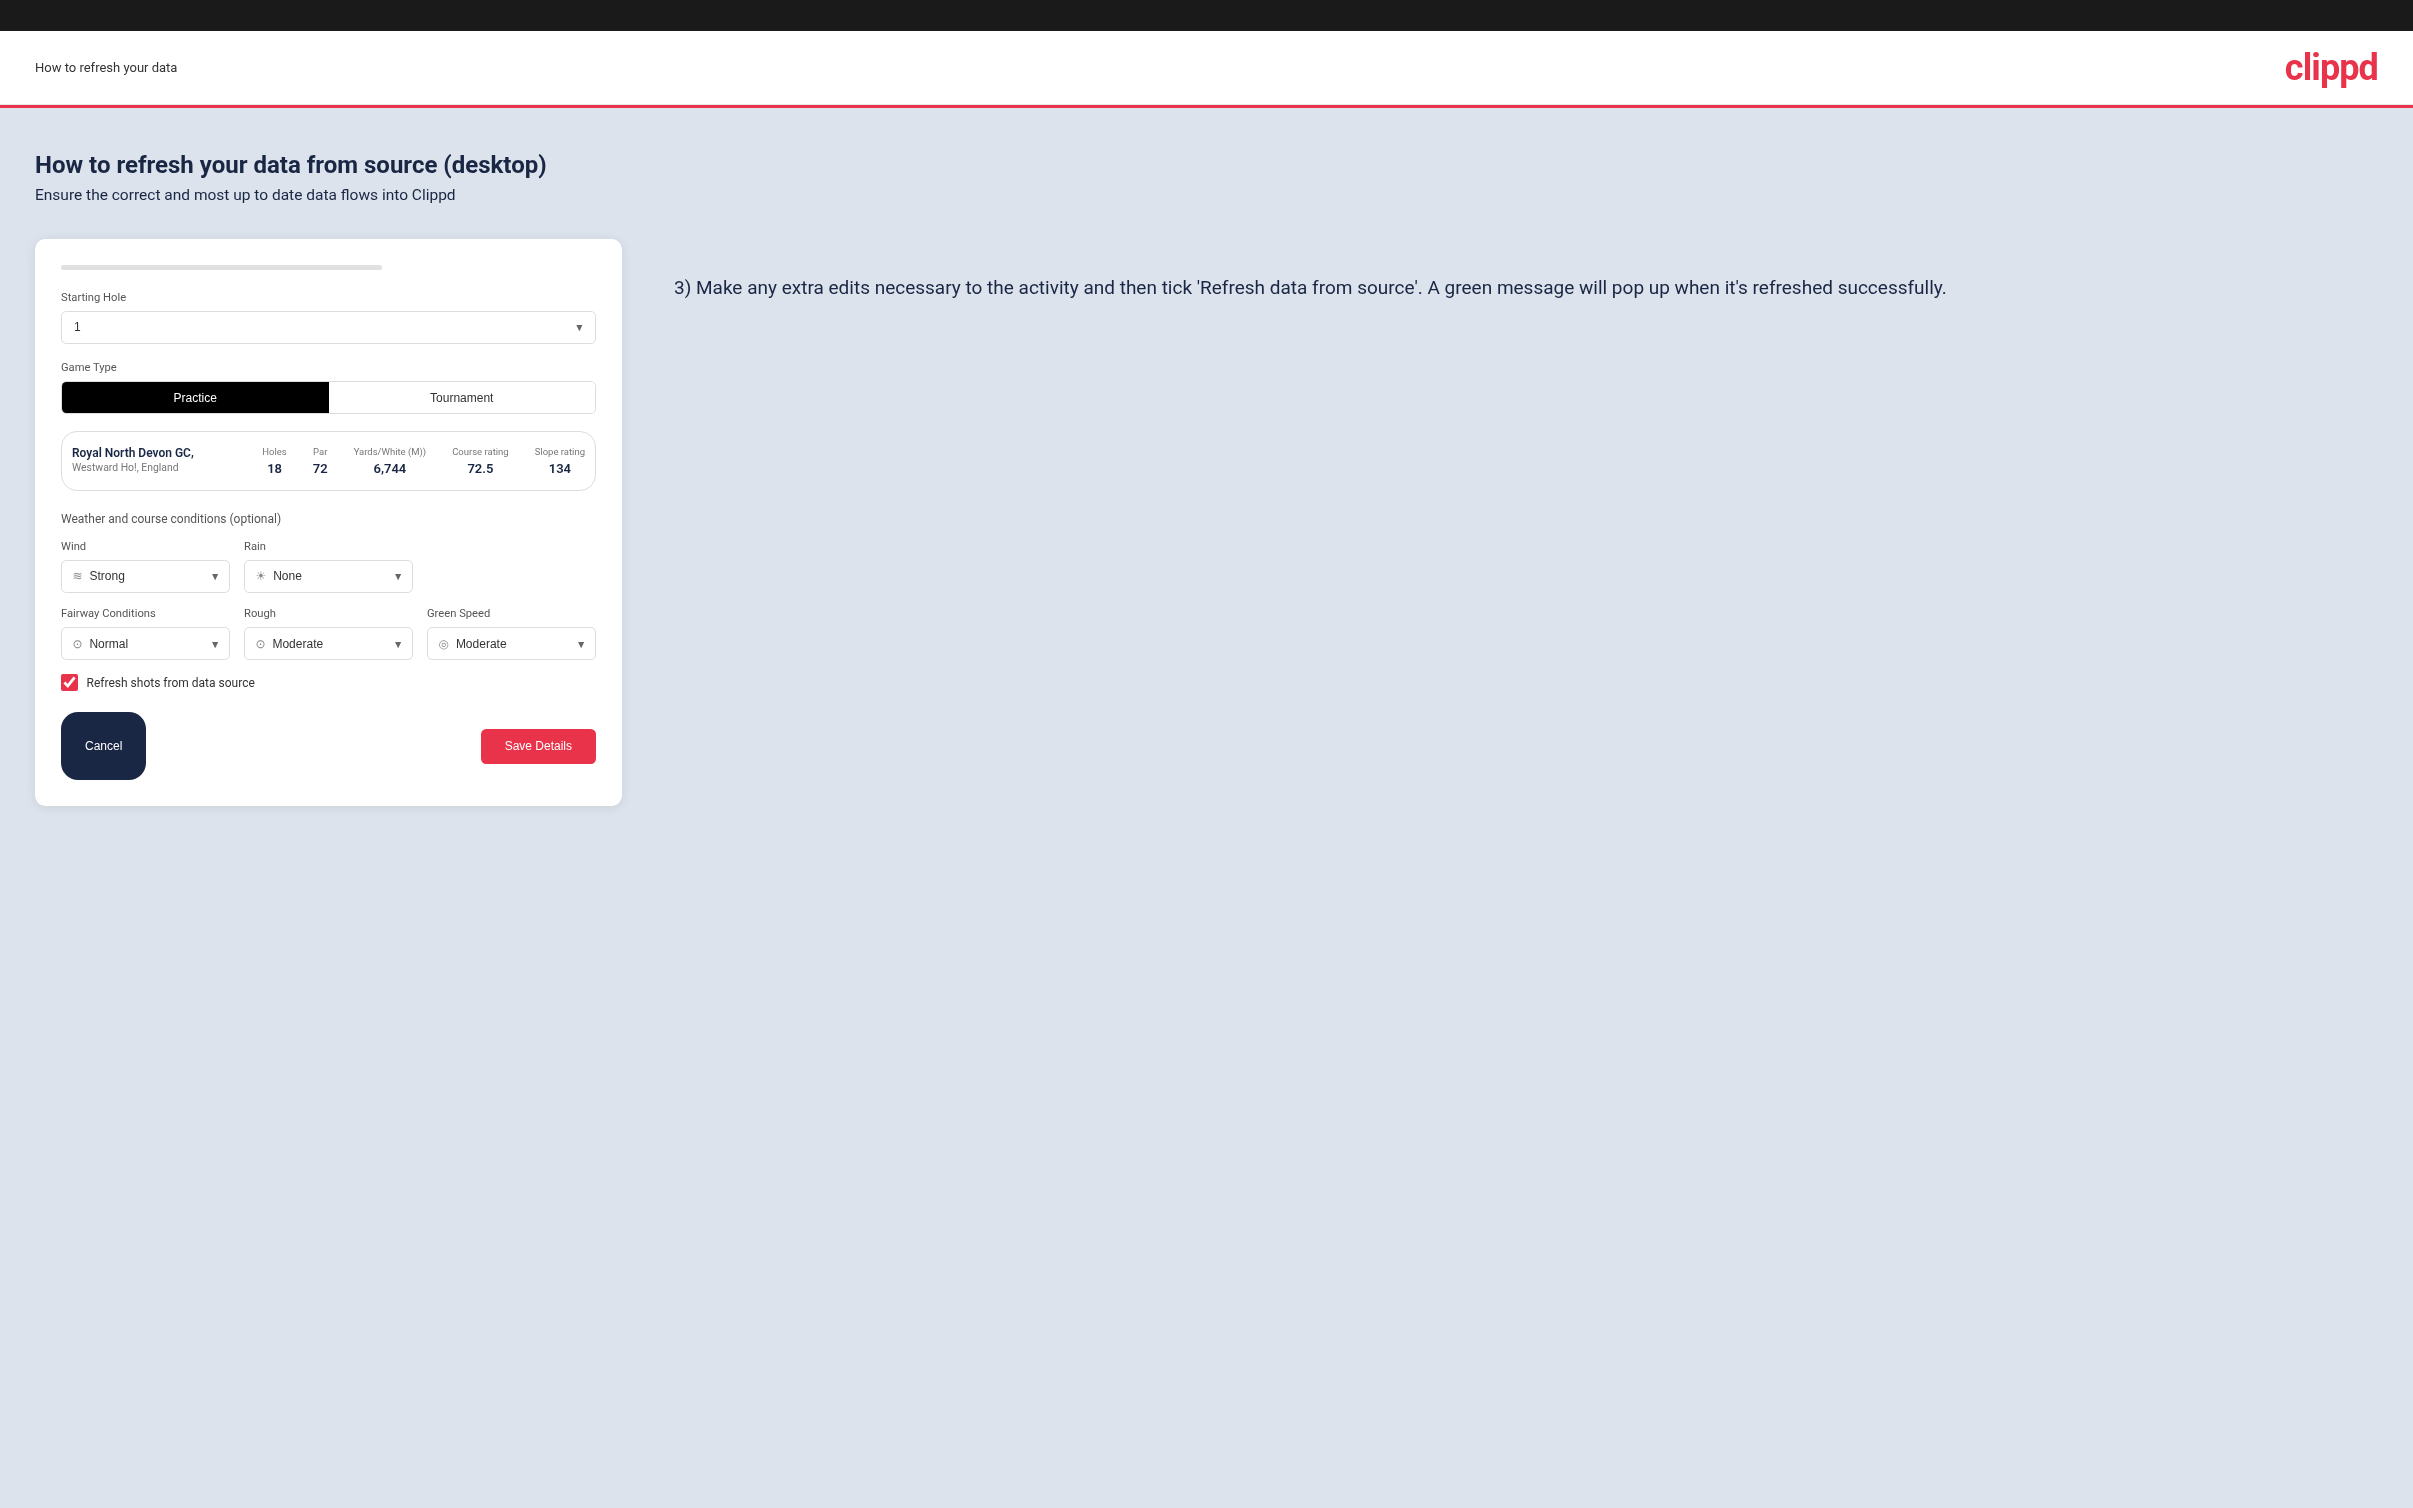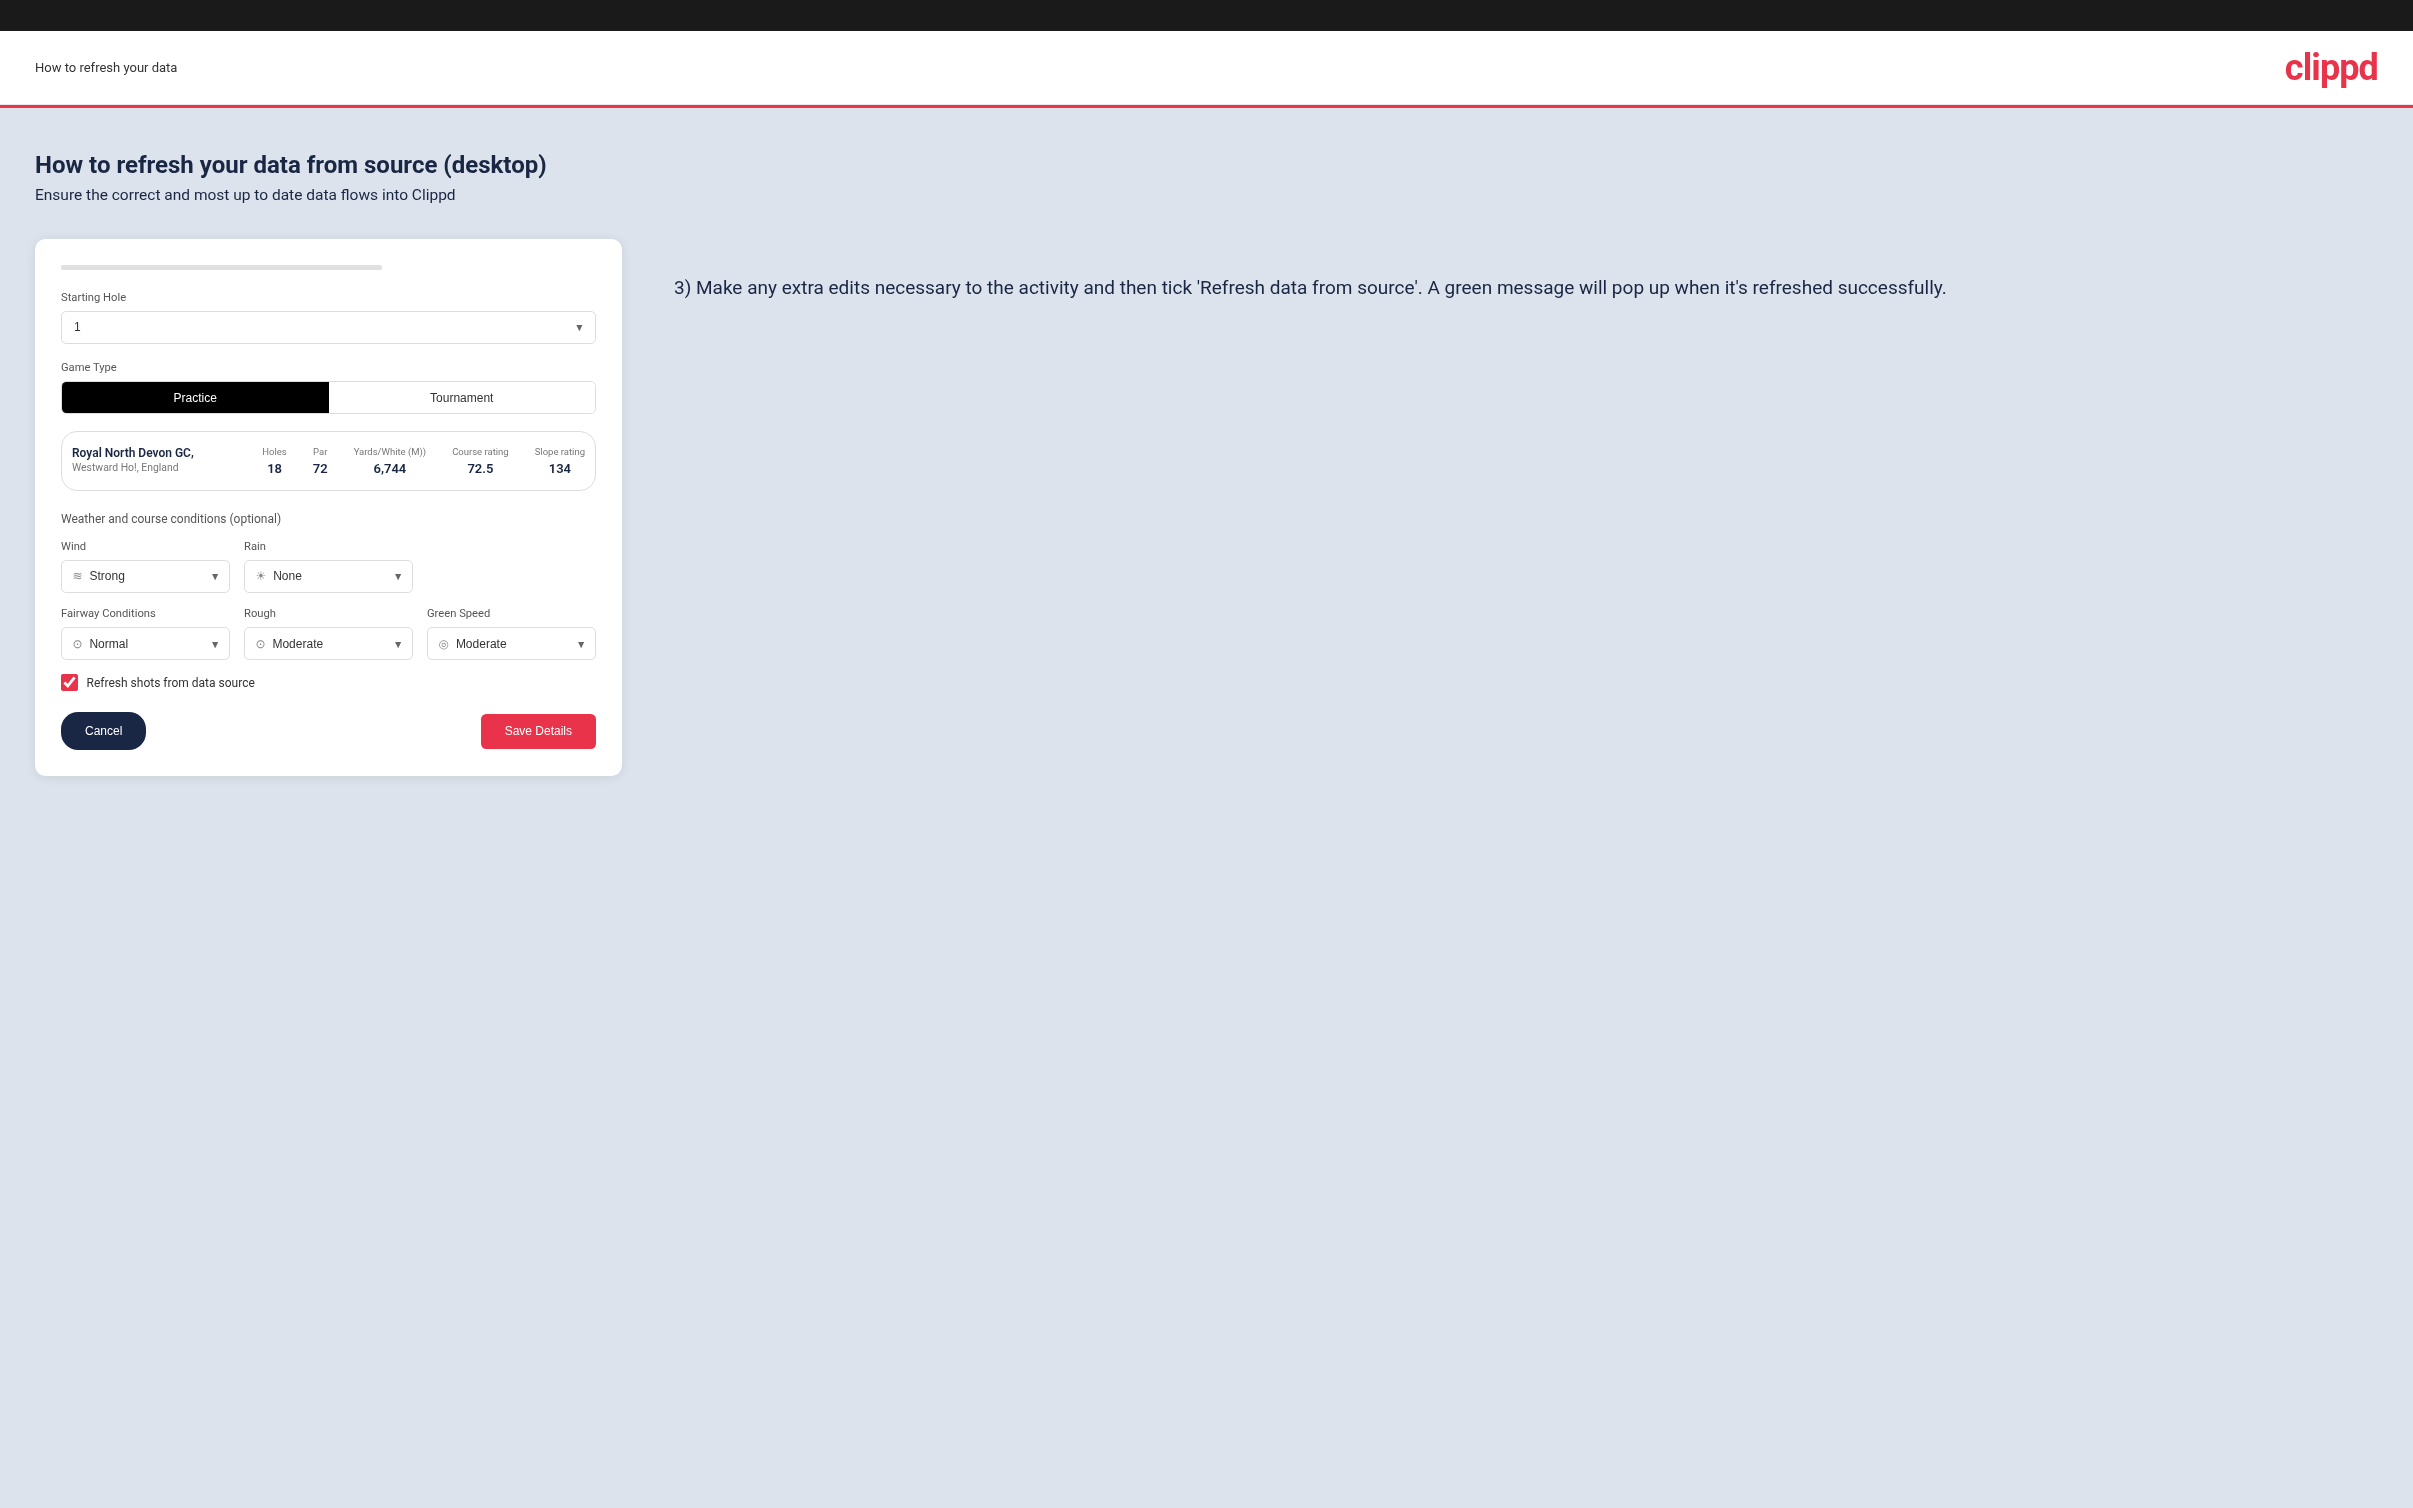--- a/index.html
+++ b/index.html
@@ -242,21 +242,21 @@
     .buttons-row {
       display: flex;
       justify-content: space-between;
       align-items: center;
     }
     .cancel-btn {
       background: #1a2744;
       color: #fff;
       border: none;
       border-radius: 17px;
-      padding: 12px 24px;
+      padding: 27px 24px;
       font-size: 12px;
       cursor: pointer;
       font-weight: 500;
     }
     .save-btn {
       background: #e8334a;
       color: #fff;
       border: none;
       border-radius: 5.2px;
       padding: 10.4px 24px;

